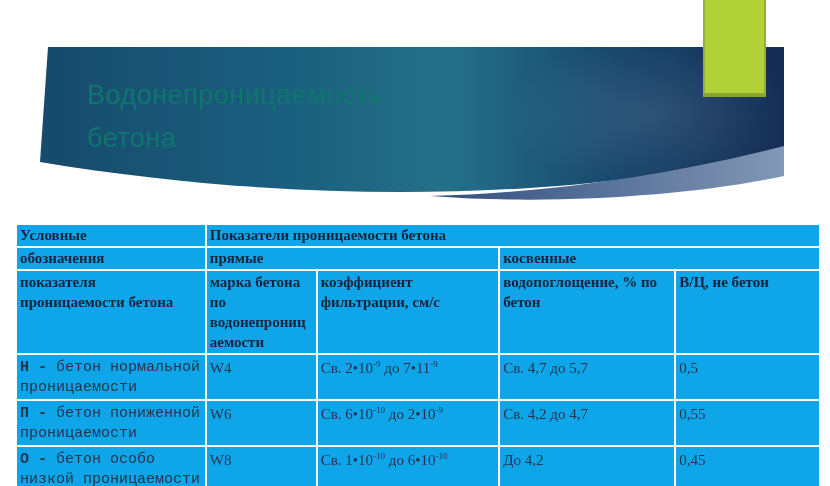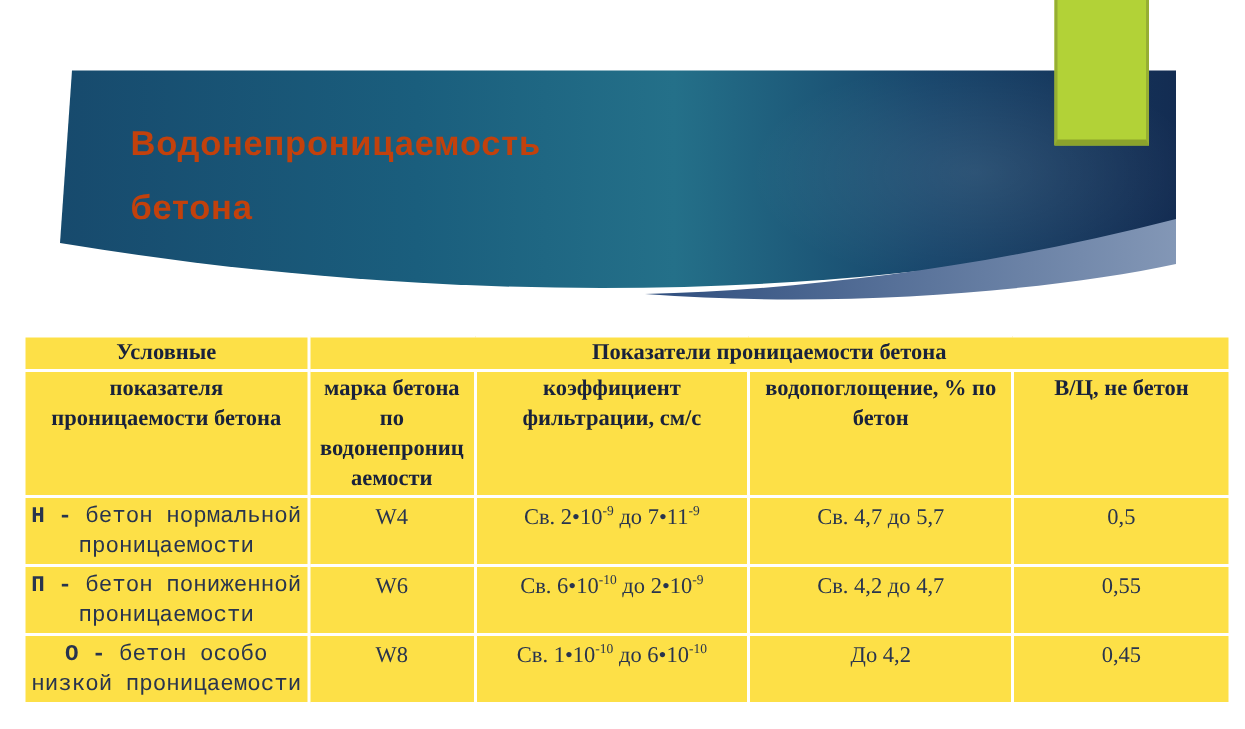--- a/index.html
+++ b/index.html
@@ -4,29 +4,29 @@
 <style>
   html,body{margin:0;padding:0;background:#ffffff;}
   .slide{position:relative;width:830px;height:486px;background:#ffffff;overflow:hidden;
          font-family:"Liberation Sans",sans-serif;}
 
   
   .banner{position:absolute;left:0;top:0;width:830px;height:220px;display:block;}
   .accent{position:absolute;left:703px;top:0;width:63px;height:97px;box-sizing:border-box;
           background:#b2d237;border-left:2px solid #96ae33;border-right:2px solid #96ae33;
           border-bottom:4px solid #8ba32c;}
-  .title{position:absolute;left:87px;top:74px;color:#c2410c;font-size:23px;line-height:43px;
-         font-weight:700;letter-spacing:.5px;}
+  .title{position:absolute;left:87px;top:74px;color:#0f766e;font-size:27px;line-height:43px;
+         font-weight:400;letter-spacing:.5px;}
 
   
   table.perm{position:absolute;left:15px;top:223px;width:806px;border-collapse:collapse;
              table-layout:fixed;font-family:"Liberation Serif","DejaVu Serif",serif;
              color:#28344e;font-size:15px;line-height:19px;}
-  table.perm td{background:#fde047;border:2px solid #ffffff;vertical-align:top;
-                text-align:center;padding:1px 3px;box-sizing:border-box;}
+  table.perm td{background:#0ea5e9;border:2px solid #ffffff;vertical-align:top;
+                text-align:left;padding:1px 3px;box-sizing:border-box;}
   tr.h1 td{height:20px;font-weight:bold;color:#19223b;}
   tr.h2 td{height:16px;font-weight:bold;color:#19223b;}
   tr.h3 td{height:76px;font-weight:bold;color:#19223b;line-height:20px;}
   tr.dr td{height:38px;padding-top:3px;line-height:20px;}
   tr.dr3 td{height:36px;}
   td.leftcell{text-align:left;padding-left:8px;font-family:Liberation Mono, monospace;}
   .sym{font-weight:bold;}
   sup{font-size:9px;line-height:0;}
   .narrow{display:inline-block;max-width:150px;}
 </style>
@@ -71,20 +71,25 @@
         <col style="width:13.8%">
         <col style="width:22.7%">
       <col style="width:21.9%">
         <col style="width:18.0%">
     </colgroup>
     <tbody>
     <tr class="h1">
       <td>Условные</td>
       <td colspan="4">Показатели проницаемости бетона</td>
     </tr>
+    <tr class="h2">
+      <td>обозначения</td>
+      <td colspan="2">прямые</td>
+      <td colspan="2">косвенные</td>
+    </tr>
     <tr class="h3">
       <td>показателя проницаемости бетона</td>
       <td>марка бетона по водонепрониц аемости</td>
       <td><span class="narrow">коэффициент фильтрации, см/с</span></td>
       <td>водопоглощение, % по бетон</td>
       <td>В/Ц, не бетон</td>
     </tr>
 
     <tr class="dr">
       <td class="leftcell">

